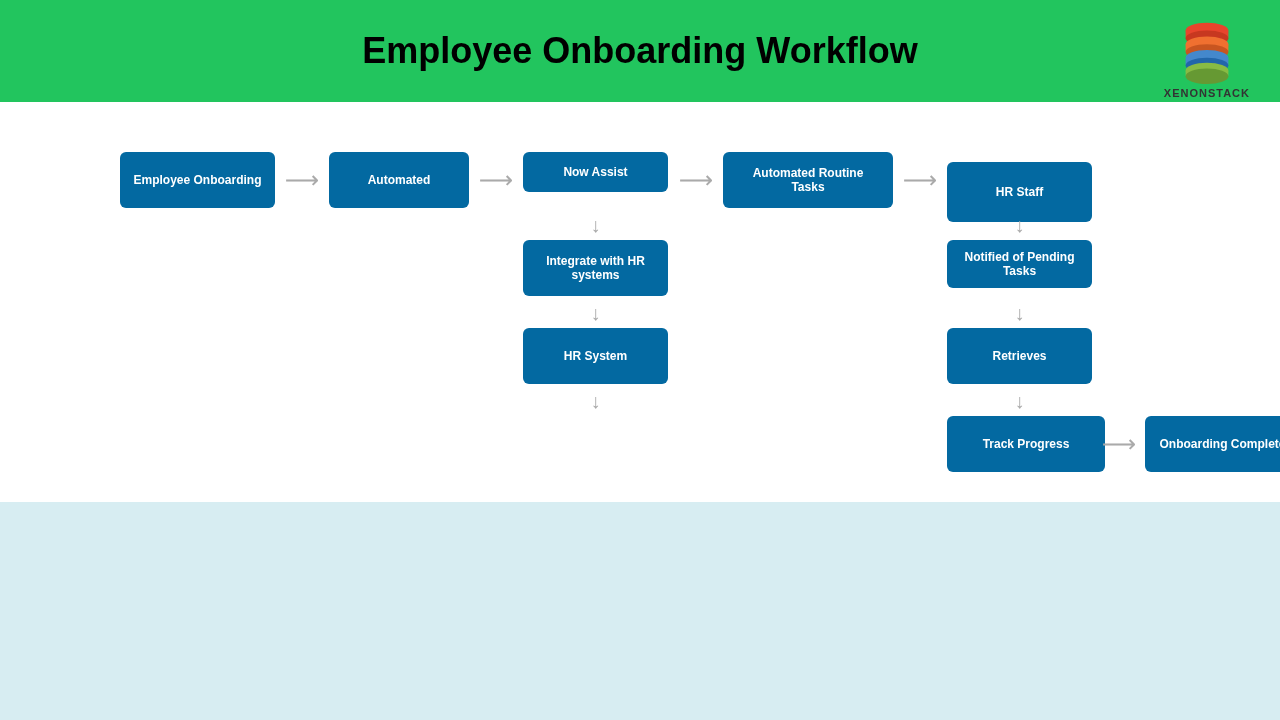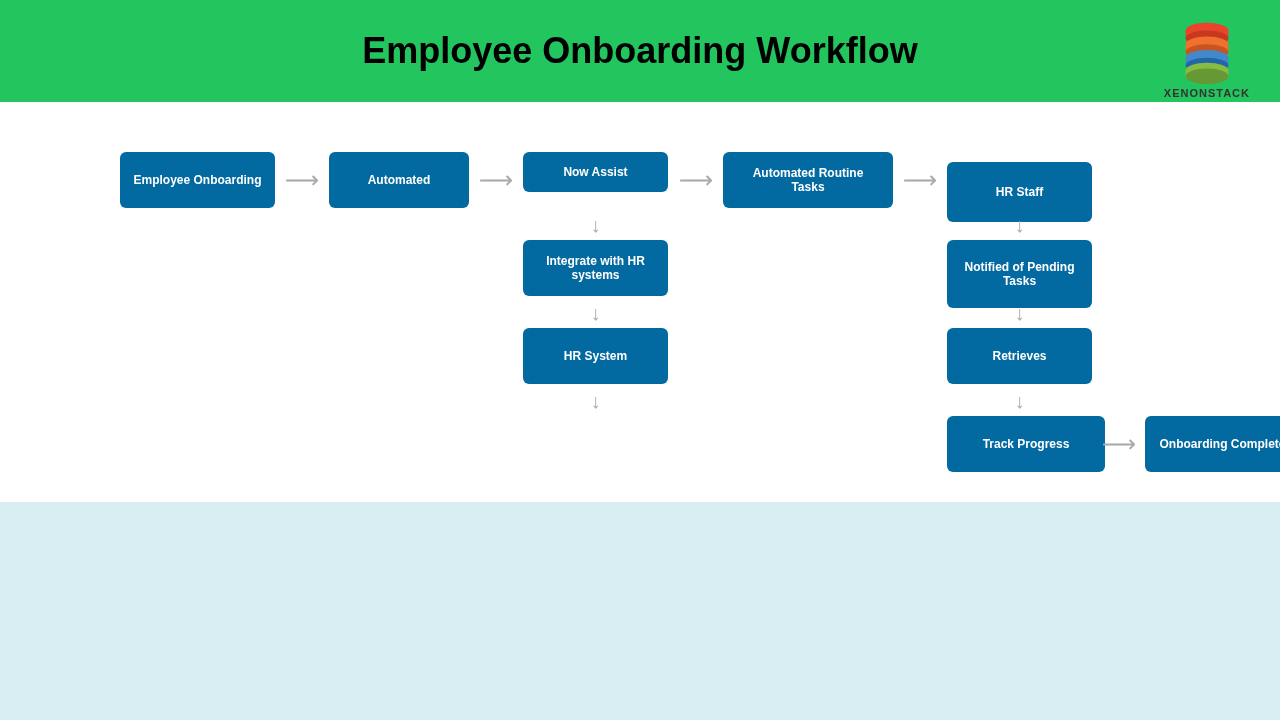--- a/index.html
+++ b/index.html
@@ -155,21 +155,21 @@
 
     <div class="v-arrow" style="left:458px; top:166px; width:145px; height:30px;">↓</div>
 
     <div class="flow-node" style="left:458px; top:196px; width:145px; height:56px;">HR System</div>
 
     <div class="v-arrow" style="left:458px; top:254px; width:145px; height:30px;">↓</div>
 
 
     <div class="v-arrow" style="left:882px; top:78px; width:145px; height:30px;">↓</div>
 
-    <div class="flow-node" style="left:882px; top:108px; width:145px; height:68px;">Notified of Pending Tasks</div>
+    <div class="flow-node" style="left:882px; top:108px; width:145px; height:48px;">Notified of Pending Tasks</div>
 
     <div class="v-arrow" style="left:882px; top:166px; width:145px; height:30px;">↓</div>
 
     <div class="flow-node" style="left:882px; top:196px; width:145px; height:56px;">Retrieves</div>
 
     <div class="v-arrow" style="left:882px; top:254px; width:145px; height:30px;">↓</div>
 
     <div class="flow-node" style="left:882px; top:284px; width:158px; height:56px;">Track Progress</div>
 
     <div class="h-arrow" style="left:1030px; top:284px; width:48px; height:56px;">⟶</div>

